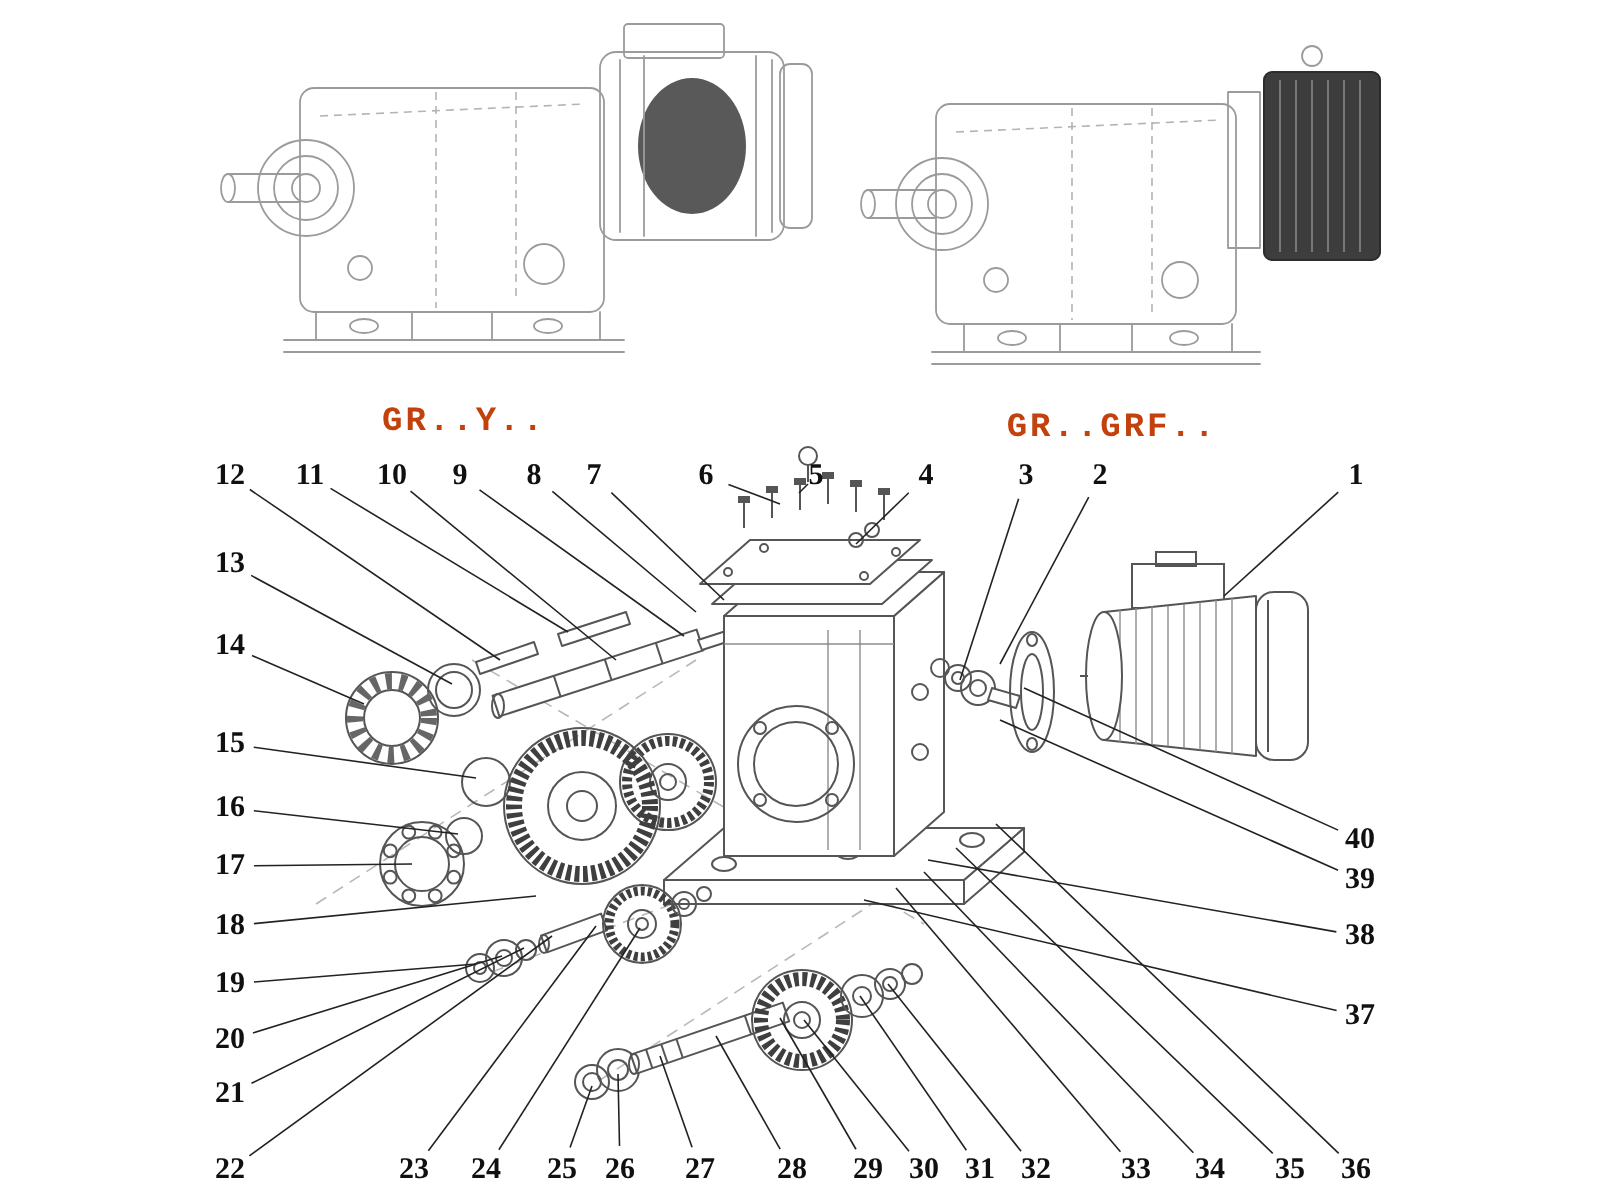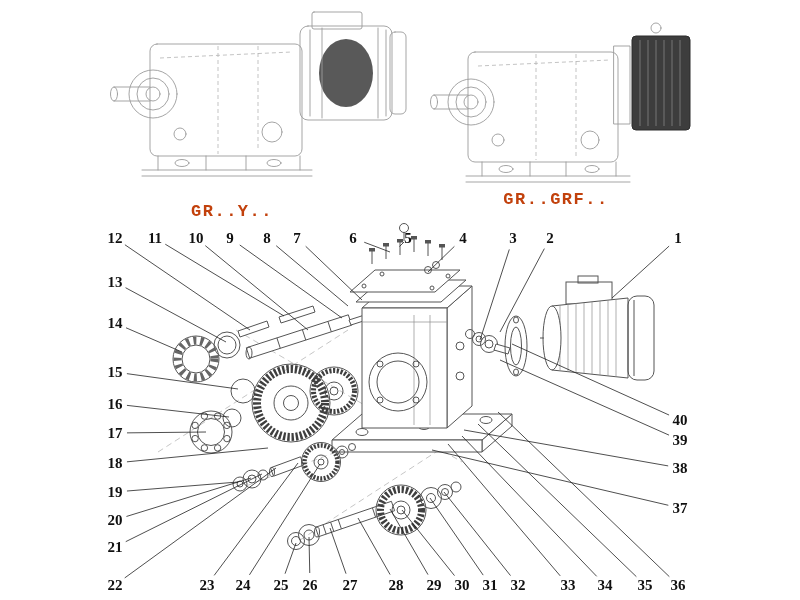--- a/index.html
+++ b/index.html
@@ -7,21 +7,21 @@
     position:relative; width:800px; height:600px; background:#fff;
     font-family:"Liberation Serif", serif; overflow:hidden;
   }
   .stage svg { position:absolute; left:0; top:0; }
   .variant-title {
     position:absolute; transform:translateX(-50%);
     font-weight:bold; font-size:17px; letter-spacing:1.5px;
     color:#c2410c; white-space:nowrap;font-family:Liberation Mono, monospace;
   }
   .title-left  { left:232px; top:202px; }
-  .title-right { left:556px; top:190px; }
+  .title-right { left:556px; top:205px; }
 
   
   .ln  { fill:none; stroke:#9b9b9b; stroke-width:0.9; stroke-linecap:round; stroke-linejoin:round; }
   .lnd { fill:none; stroke:#b4b4b4; stroke-width:0.8; stroke-dasharray:4 3; }
 
   
   .ex  { fill:#ffffff; stroke:#555; stroke-width:1; stroke-linejoin:round; }
   .exn { fill:none; stroke:#555; stroke-width:1; }
   .exf { fill:#555; stroke:none; }
   .rib { fill:none; stroke:#8c8c8c; stroke-width:0.7; }

